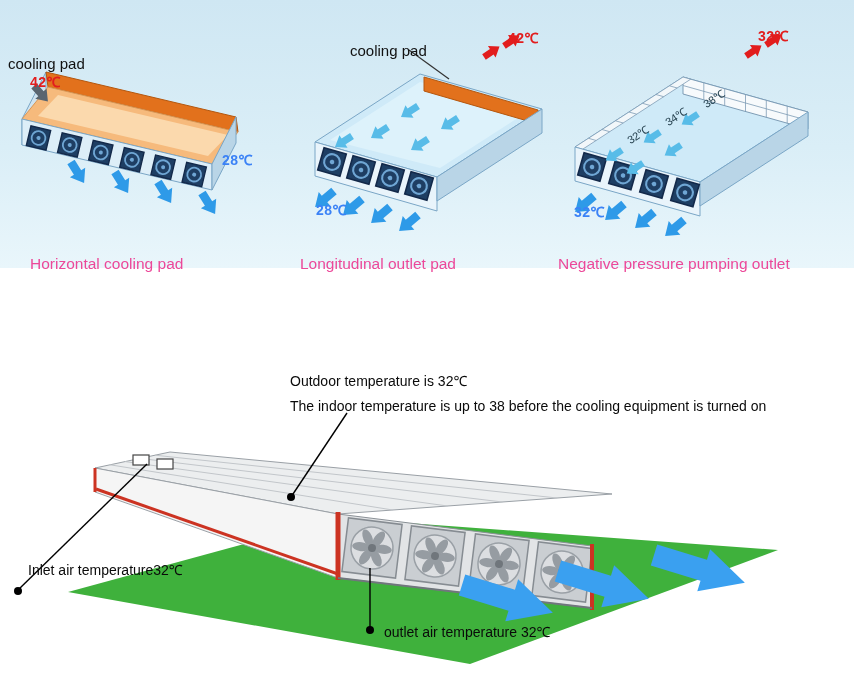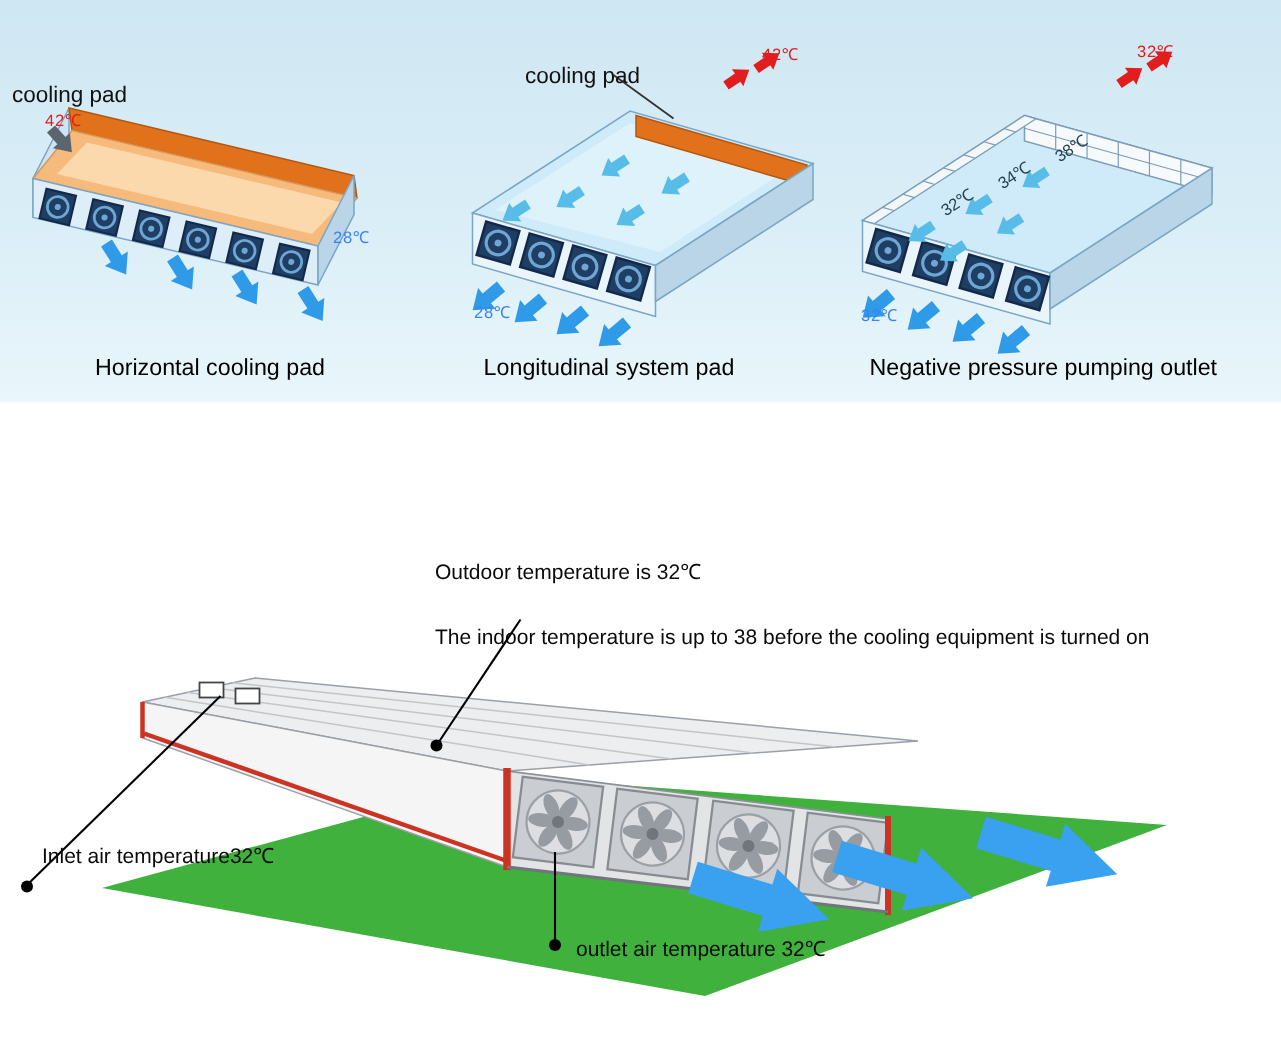--- a/index.html
+++ b/index.html
@@ -2,24 +2,24 @@
 <html><head>
 <meta charset="utf-8">
 <style>
   *{margin:0;padding:0;box-sizing:border-box}
   html,body{width:854px;height:700px}
   body{position:relative;font-family:"Liberation Sans",sans-serif;background:#ffffff;overflow:hidden}
   .band{position:absolute;left:0;top:0;width:854px;height:268px;
         background:linear-gradient(180deg,#cfe7f3 0%,#daeef7 55%,#e9f6fb 100%)}
   svg.art{position:absolute;left:0;top:0;width:854px;height:700px}
   .lbl{position:absolute;color:#111;font-size:15px;white-space:nowrap}
-  .temp{position:absolute;font-size:11px;font-weight:400;white-space:nowrap;letter-spacing:.5px}
+  .temp{position:absolute;font-size:14px;font-weight:700;white-space:nowrap;letter-spacing:.5px}
   .hot{color:#e21d1d}
   .cold{color:#3b82f6}
-  .cap{position:absolute;top:237px;text-align:center;font-size:15.5px;color:#000000;white-space:nowrap}
+  .cap{position:absolute;top:255px;text-align:left;font-size:15.5px;color:#ec4899;white-space:nowrap}
   .inner-temp{position:absolute;font-size:11px;color:#25404e;transform:rotate(-33deg);
               transform-origin:left center;white-space:nowrap}
   .note{position:absolute;font-size:14px;color:#0a0a0a;white-space:nowrap}
 </style>
 </head>
 <body>
 
 <div class="band"></div>
 
 <svg class="art" viewBox="0 0 854 700">
@@ -207,25 +207,25 @@
 </svg>
 
 <span class="lbl" style="left:8px;top:55px">cooling pad</span>
 <span class="temp hot" style="left:30px;top:72px">42℃</span>
 <span class="temp cold" style="left:222px;top:150px">28℃</span>
 <span class="cap" style="left:30px;width:220px">Horizontal  cooling pad</span>
 
 <span class="lbl" style="left:350px;top:42px">cooling pad</span>
 <span class="temp hot" style="left:508px;top:28px">42℃</span>
 <span class="temp cold" style="left:316px;top:200px">28℃</span>
-<span class="cap" style="left:300px;width:212px">Longitudinal system pad</span>
+<span class="cap" style="left:300px;width:212px">Longitudinal outlet pad</span>
 
 <span class="temp hot" style="left:758px;top:26px">32℃</span>
 <span class="temp cold" style="left:574px;top:202px">32℃</span>
 <span class="inner-temp" style="left:628px;top:133px">32℃</span>
 <span class="inner-temp" style="left:666px;top:115px">34℃</span>
 <span class="inner-temp" style="left:704px;top:97px">38℃</span>
 <span class="cap" style="left:558px;width:275px">Negative pressure pumping outlet</span>
 
 <span class="note" style="left:290px;top:371px">Outdoor temperature is 32℃</span>
-<span class="note" style="left:290px;top:416px">The indoor temperature is up to 38 before the cooling equipment is turned on</span>
+<span class="note" style="left:290px;top:398px">The indoor temperature is up to 38 before the cooling equipment is turned on</span>
 <span class="note" style="left:28px;top:560px">Inlet air temperature32℃</span>
 <span class="note" style="left:384px;top:622px">outlet air temperature 32℃</span>
 
 </body></html>

